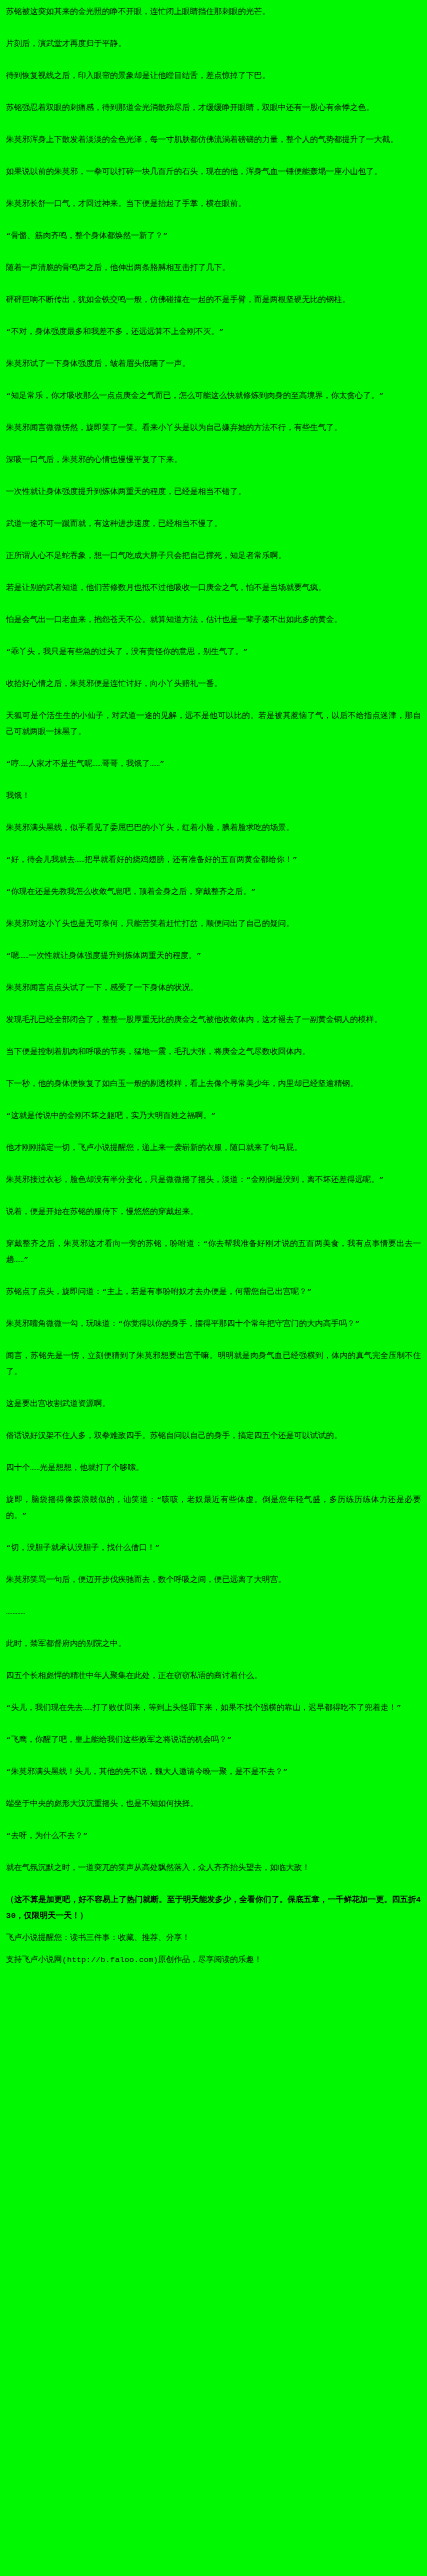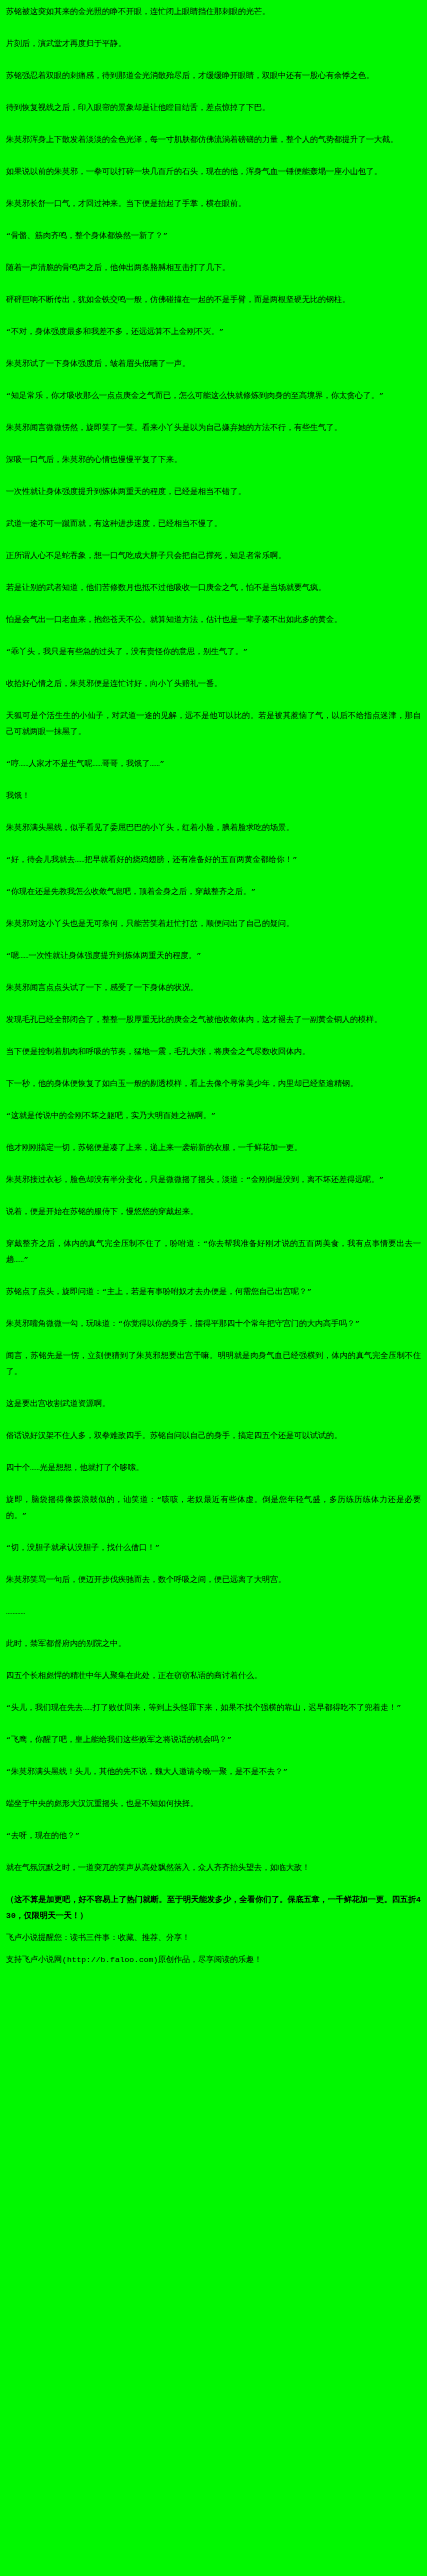--- a/index.html
+++ b/index.html
@@ -33,22 +33,22 @@
     margin-bottom: 6.1px;
   }
 </style>
 </head>
 <body style="background: rgb(0, 248, 0); color: rgb(0, 0, 0);">
 
 <main>
   <div>
       <p>苏铭被这突如其来的金光照的睁不开眼，连忙闭上眼睛挡住那刺眼的光芒。</p>
       <p>片刻后，演武堂才再度归于平静。</p>
+      <p>待到恢复视线之后，印入眼帘的景象却是让他瞠目结舌，差点惊掉了下巴。</p>
       <p>苏铭强忍着双眼的刺痛感，待到那道金光消散殆尽后，才缓缓睁开眼睛，双眼中还有一股心有余悸之色。</p>
-      <p>待到恢复视线之后，印入眼帘的景象却是让他瞠目结舌，差点惊掉了下巴。</p>
       <p>朱莫邪浑身上下散发着淡淡的金色光泽，每一寸肌肤都仿佛流淌着磅礴的力量，整个人的气势都提升了一大截。</p>
       <p>如果说以前的朱莫邪，一拳可以打碎一块几百斤的石头，现在的他，浑身气血一锤便能轰塌一座小山包了。</p>
       <p>朱莫邪长舒一口气，才回过神来。当下便是抬起了手掌，横在眼前。</p>
       <p>“骨骼、筋肉齐鸣，整个身体都焕然一新了？”</p>
       <p>随着一声清脆的骨鸣声之后，他伸出两条胳膊相互击打了几下。</p>
       <p>砰砰巨响不断传出，犹如金铁交鸣一般，仿佛碰撞在一起的不是手臂，而是两根坚硬无比的钢柱。</p>
       <p>“不对，身体强度最多和我差不多，还远远算不上金刚不灭。”</p>
       <p>朱莫邪试了一下身体强度后，皱着眉头低喃了一声。</p>
       <p>“知足常乐，你才吸收那么一点点庚金之气而已，怎么可能这么快就修炼到肉身的至高境界，你太贪心了。”</p>
       <p>朱莫邪闻言微微愣然，旋即笑了一笑。看来小丫头是以为自己嫌弃她的方法不行，有些生气了。</p>
@@ -66,41 +66,41 @@
       <p>朱莫邪满头黑线，似乎看见了委屈巴巴的小丫头，红着小脸，腆着脸求吃的场景。</p>
       <p>“好，待会儿我就去……把早就看好的烧鸡翅膀，还有准备好的五百两黄金都给你！”</p>
       <p>“你现在还是先教我怎么收敛气息吧，顶着金身之后，穿戴整齐之后。”</p>
       <p>朱莫邪对这小丫头也是无可奈何，只能苦笑着赶忙打岔，顺便问出了自己的疑问。</p>
       <p>“嗯……一次性就让身体强度提升到炼体两重天的程度。”</p>
       <p>朱莫邪闻言点点头试了一下，感受了一下身体的状况。</p>
       <p>发现毛孔已经全部闭合了，整整一股厚重无比的庚金之气被他收敛体内，这才褪去了一副黄金铜人的模样。</p>
       <p>当下便是控制着肌肉和呼吸的节奏，猛地一震，毛孔大张，将庚金之气尽数收回体内。</p>
       <p>下一秒，他的身体便恢复了如白玉一般的剔透模样，看上去像个寻常美少年，内里却已经坚逾精钢。</p>
       <p>“这就是传说中的金刚不坏之躯吧，实乃大明百姓之福啊。”</p>
-      <p>他才刚刚搞定一切，苏铭便是凑了上来，递上来一袭崭新的衣服，一千鲜花加一更。</p>
+      <p>他才刚刚搞定一切，飞卢小说提醒您，递上来一袭崭新的衣服，随口就来了句马屁。</p>
       <p>朱莫邪接过衣衫，脸色却没有半分变化，只是微微摇了摇头，淡道：“金刚倒是没到，离不坏还差得远呢。”</p>
       <p>说着，便是开始在苏铭的服侍下，慢悠悠的穿戴起来。</p>
-      <p>穿戴整齐之后，体内的真气完全压制不住了，吩咐道：“你去帮我准备好刚才说的五百两美食，我有点事情要出去一趟……”</p>
+      <p>穿戴整齐之后，朱莫邪这才看向一旁的苏铭，吩咐道：“你去帮我准备好刚才说的五百两美食，我有点事情要出去一趟……”</p>
       <p>苏铭点了点头，旋即问道：“主上，若是有事吩咐奴才去办便是，何需您自己出宫呢？”</p>
       <p>朱莫邪嘴角微微一勾，玩味道：“你觉得以你的身手，摆得平那四十个常年把守宫门的大内高手吗？”</p>
       <p>闻言，苏铭先是一愣，立刻便猜到了朱莫邪想要出宫干嘛。明明就是肉身气血已经强横到，体内的真气完全压制不住了。</p>
       <p>这是要出宫收割武道资源啊。</p>
       <p>俗话说好汉架不住人多，双拳难敌四手。苏铭自问以自己的身手，搞定四五个还是可以试试的。</p>
       <p>四十个……光是想想，他就打了个哆嗦。</p>
       <p>旋即，脑袋摇得像拨浪鼓似的，讪笑道：“咳咳，老奴最近有些体虚。倒是您年轻气盛，多历练历练体力还是必要的。”</p>
       <p>“切，没胆子就承认没胆子，找什么借口！”</p>
       <p>朱莫邪笑骂一句后，便迈开步伐疾驰而去，数个呼吸之间，便已远离了大明宫。</p>
       <p>…………</p>
       <p>此时，禁军都督府内的别院之中。</p>
       <p>四五个长相彪悍的精壮中年人聚集在此处，正在窃窃私语的商讨着什么。</p>
       <p>“头儿，我们现在先去……打了败仗回来，等到上头怪罪下来，如果不找个强横的靠山，迟早都得吃不了兜着走！”</p>
       <p>“飞鹰，你醒了吧，皇上能给我们这些败军之将说话的机会吗？”</p>
       <p>“朱莫邪满头黑线！头儿，其他的先不说，魏大人邀请今晚一聚，是不是不去？”</p>
       <p>端坐于中央的彪形大汉沉重摇头，也是不知如何抉择。</p>
-      <p>“去呀，现在的他？”</p>
+      <p>“去呀，为什么不去？”</p>
       <p>就在气氛沉默之时，一道突兀的笑声从高处飘然落入，众人齐齐抬头望去，如临大敌！</p>
     </div>
 
   <p class="note footer-line">（这不算是加更吧，好不容易上了热门就断。至于明天能发多少，全看你们了。保底五章，一千鲜花加一更。四五折430，仅限明天一天！）</p>
 
   <p class="footer-line">飞卢小说提醒您：读书三件事：收藏、推荐、分享！</p>
 
   <p class="footer-line">支持飞卢小说网(http://b.faloo.com)原创作品，尽享阅读的乐趣！</p>
 </main>
 

